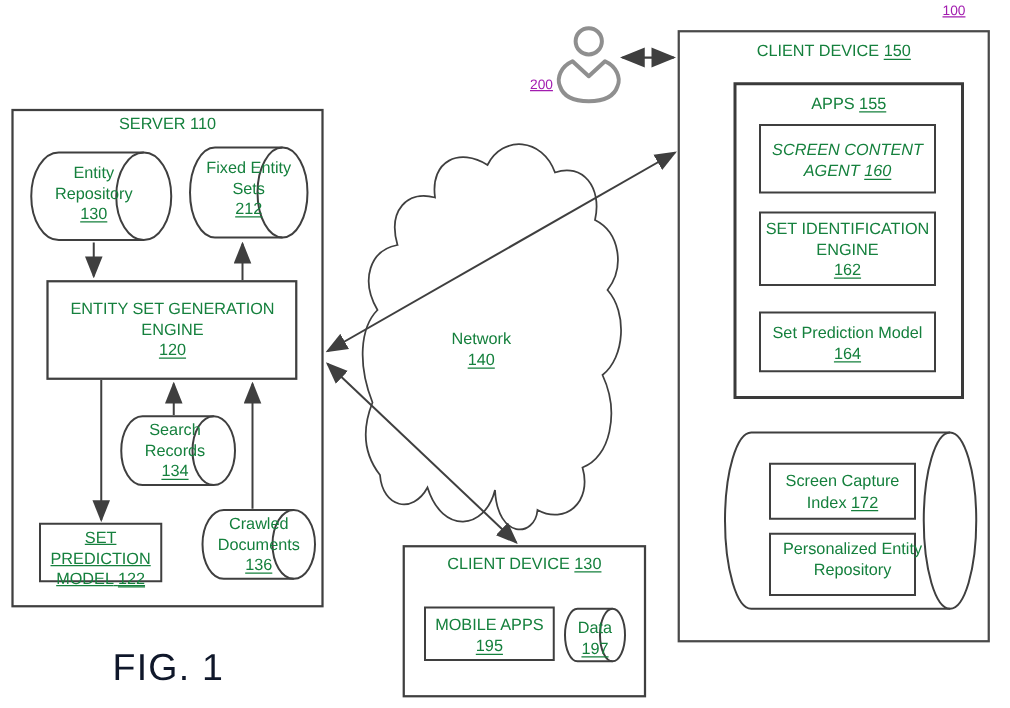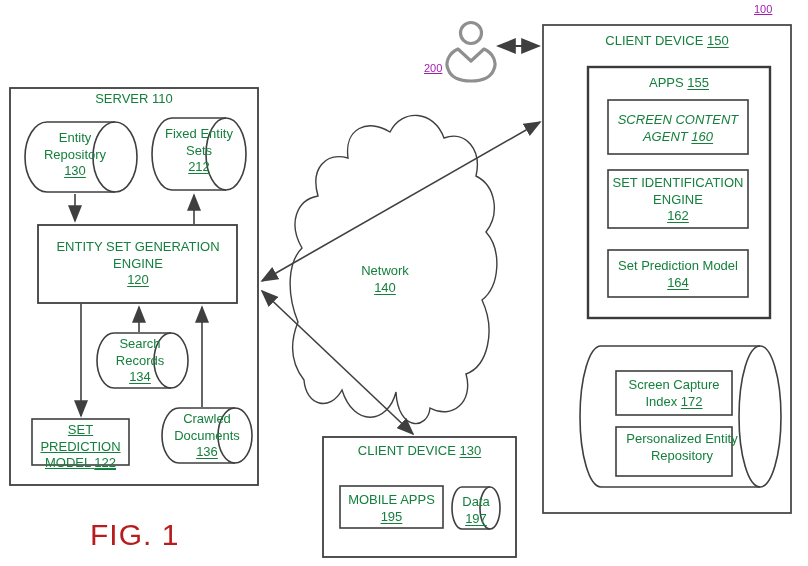--- a/index.html
+++ b/index.html
@@ -28,21 +28,21 @@
   .ref{
     position:absolute;
     font-size:11px;
     color:#a21caf;
     z-index:2;
   }
   .fig{
     position:absolute;
     font-size:30px;
     letter-spacing:1px;
-    color:#b91c1c;
+    color:#0f172a;
     z-index:2;
   }
 </style>
 </head>
 <body>
 
 <div id="canvas">
 
   <svg class="shapes" width="808" height="566" viewBox="0 0 808 566">
     <defs>

